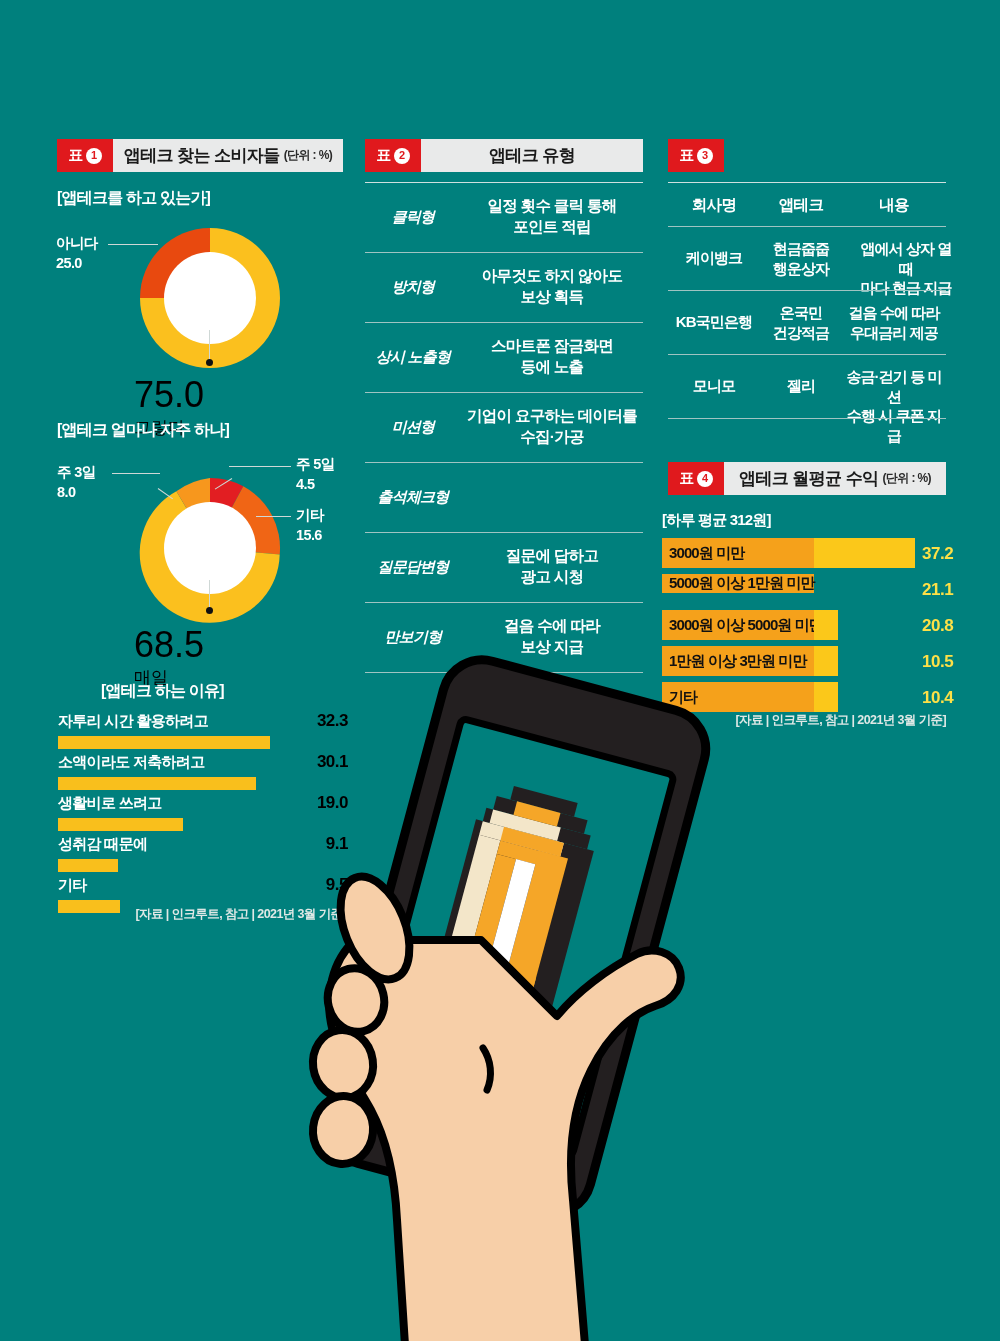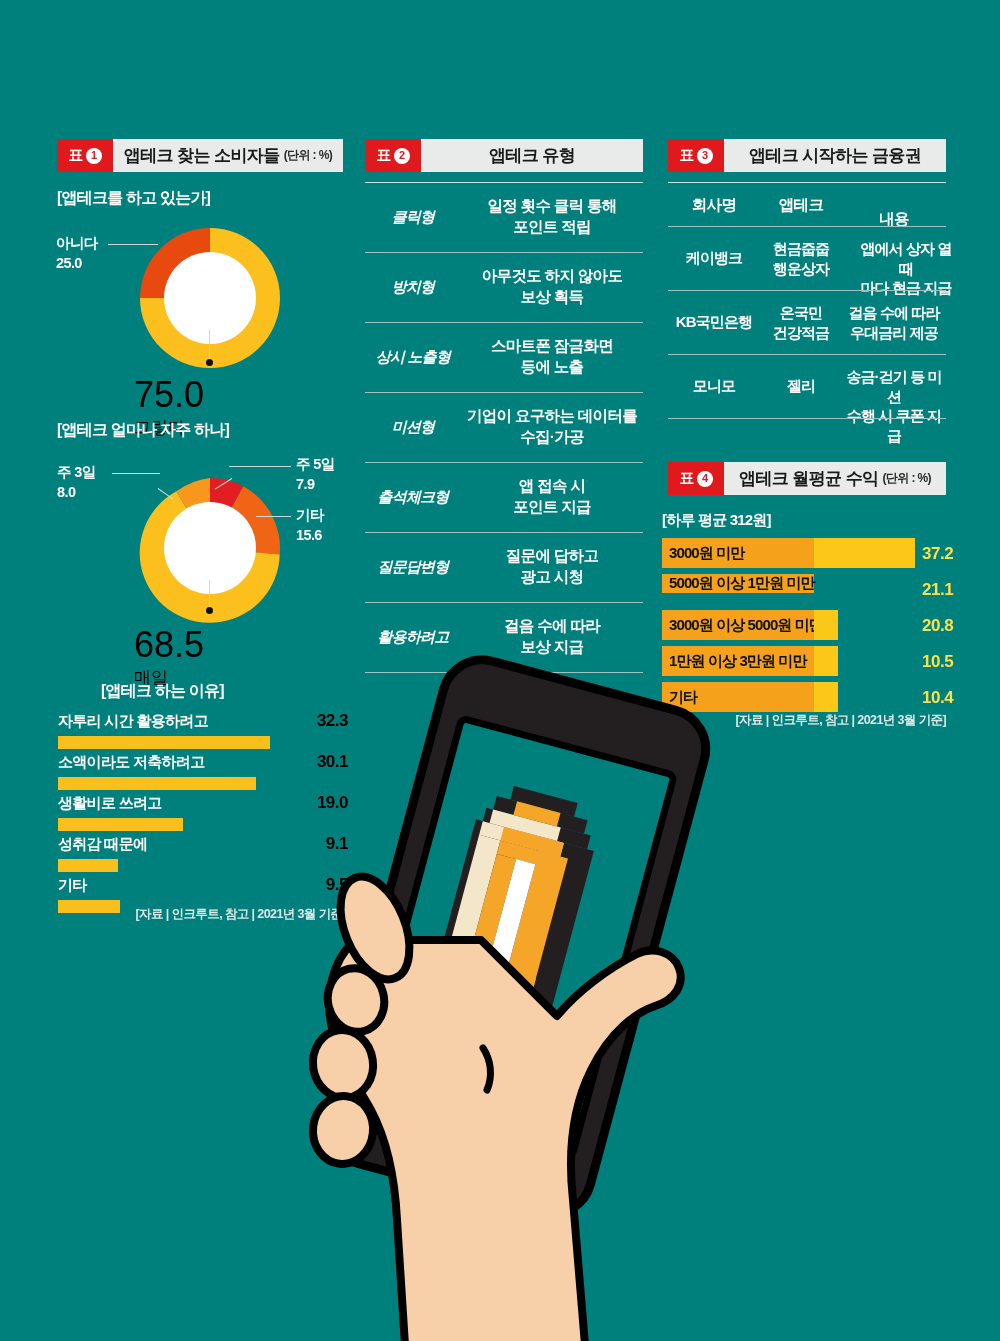--- a/index.html
+++ b/index.html
@@ -123,21 +123,21 @@
   </div>
   <div class="lead" style="left:57px;top:463px;">
     <span class="v">주 3일</span>
     <span class="v">8.0</span>
   </div>
   <div class="lline" style="left:112px;top:473px;width:48px;"></div>
   <div class="lline" style="left:158px;top:488px;width:18px;transform:rotate(35deg);transform-origin:left center;"></div>
 
   <div class="lead" style="left:296px;top:455px;">
     <span class="v">주 5일</span>
-    <span class="v">7.9</span>
+    <span class="v">4.5</span>
   </div>
   <div class="lline" style="left:229px;top:466px;width:62px;"></div>
   <div class="lline" style="left:212px;top:478px;width:20px;transform:rotate(-32deg);transform-origin:right center;"></div>
 
   <div class="lead" style="left:296px;top:506px;">
     <span class="v">기타</span>
     <span class="v">15.6</span>
   </div>
   <div class="lline" style="left:256px;top:516px;width:35px;"></div>
 
@@ -191,49 +191,45 @@
             <div class="d" style="flex:1;">스마트폰 잠금화면<br>등에 노출</div>
           </div>
       <div class="hr" style="left:365px;top:392px;width:278px;"></div>
       <div class="trow" style="left:365px;top:392px;width:278px;height:70px;">
             <div class="k" style="width:96px;">미션형</div>
             <div class="d" style="flex:1;">기업이 요구하는 데이터를<br>수집·가공</div>
           </div>
       <div class="hr" style="left:365px;top:462px;width:278px;"></div>
       <div class="trow" style="left:365px;top:462px;width:278px;height:70px;">
             <div class="k" style="width:96px;">출석체크형</div>
-            <div class="d" style="flex:1;">앱 접속 시<br>포인트 지급</div>
           </div>
       <div class="hr" style="left:365px;top:532px;width:278px;"></div>
       <div class="trow" style="left:365px;top:532px;width:278px;height:70px;">
             <div class="k" style="width:96px;">질문답변형</div>
             <div class="d" style="flex:1;">질문에 답하고<br>광고 시청</div>
           </div>
       <div class="hr" style="left:365px;top:602px;width:278px;"></div>
       <div class="trow" style="left:365px;top:602px;width:278px;height:70px;">
-            <div class="k" style="width:96px;">활용하려고</div>
+            <div class="k" style="width:96px;">만보기형</div>
             <div class="d" style="flex:1;">걸음 수에 따라<br>보상 지급</div>
           </div>
       <div class="hr" style="left:365px;top:672px;width:278px;"></div>
     </div>
 
   <div class="panel-head" style="left:668px;top:139px;width:278px;">
     <div class="badge">
       <span>표</span>
       <span class="num">3</span>
     </div>
-    <div class="head-title">
-      <span>앱테크 시작하는 금융권</span>
-    </div>
   </div>
   <div id="table3">
       <div class="hr strong" style="left:668px;top:182px;width:278px;"></div>
       <div class="t3h" style="left:668px;top:195px;width:92px;">회사명</div>
       <div class="t3h" style="left:760px;top:195px;width:82px;">앱테크</div>
-      <div class="t3h" style="left:842px;top:209px;width:104px;">내용</div>
+      <div class="t3h" style="left:842px;top:195px;width:104px;">내용</div>
       <div class="hr" style="left:668px;top:226px;width:278px;"></div>
       <div class="t3c" style="left:668px;top:248px;width:92px;">케이뱅크</div>
       <div class="t3c" style="left:760px;top:239px;width:82px;">현금줍줍<br>행운상자</div>
       <div class="t3c" style="left:814px;top:239px;width:104px;margin-left:40px;">앱에서 상자 열 때<br>마다 현금 지급</div>
       <div class="hr" style="left:668px;top:290px;width:278px;"></div>
       <div class="t3c" style="left:668px;top:312px;width:92px;">KB국민은행</div>
       <div class="t3c" style="left:760px;top:303px;width:82px;">온국민<br>건강적금</div>
       <div class="t3c" style="left:842px;top:303px;width:104px;">걸음 수에 따라<br>우대금리 제공</div>
       <div class="hr" style="left:668px;top:354px;width:278px;"></div>
       <div class="t3c" style="left:668px;top:376px;width:92px;">모니모</div>

